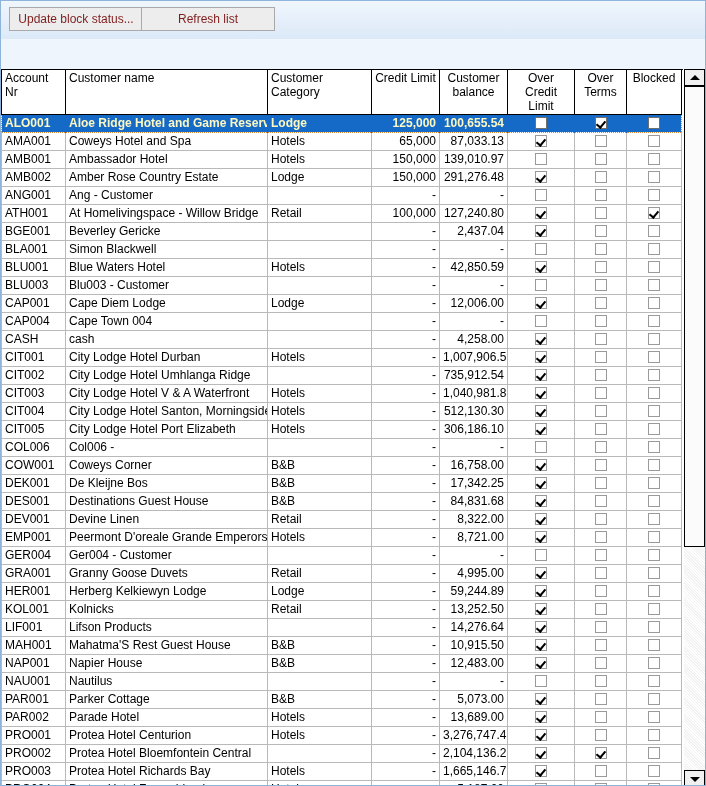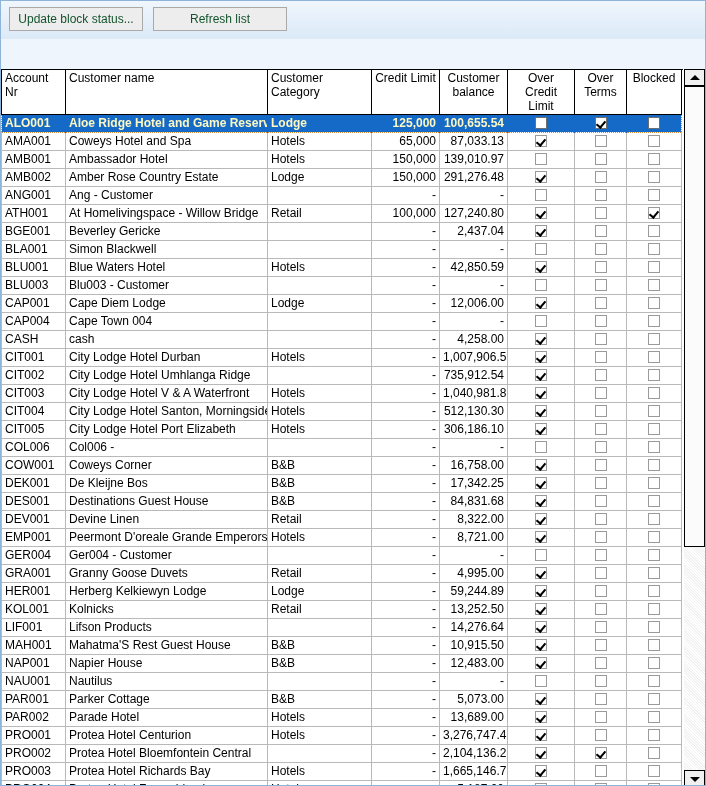--- a/index.html
+++ b/index.html
@@ -60,29 +60,29 @@
   }
   .toolbtn {
     position: absolute;
     top: 6px;
     height: 24px;
     box-sizing: border-box;
     background: #ededed;
     border: 1px solid #a9a9a9;
     font-family: "Liberation Sans", sans-serif;
     font-size: 12px;
-    color: #14532d;
+    color: #7f1d1d;
     text-align: center;
     line-height: 22px;
     cursor: default;
     white-space: nowrap;
     overflow: hidden;
   }
   #btn-update { left: 8px;  width: 134px; }
-  #btn-refresh{ left: 152px; width: 134px; }
+  #btn-refresh{ left: 140px; width: 134px; }
   
   #grid-area {
     position: absolute;
     left: 0;
     top: 68px;
     width: 706px;
     height: 718px;
     background: #ffffff;
   }
   #grid-clip {

